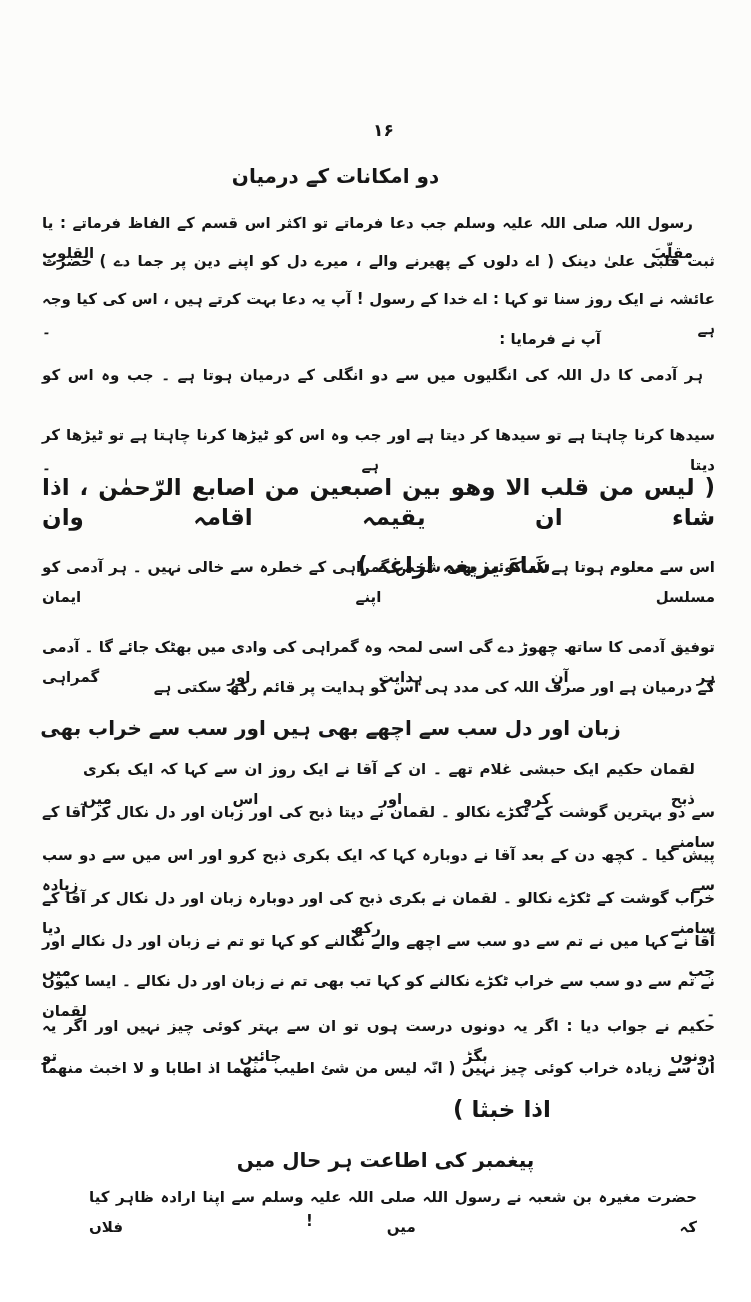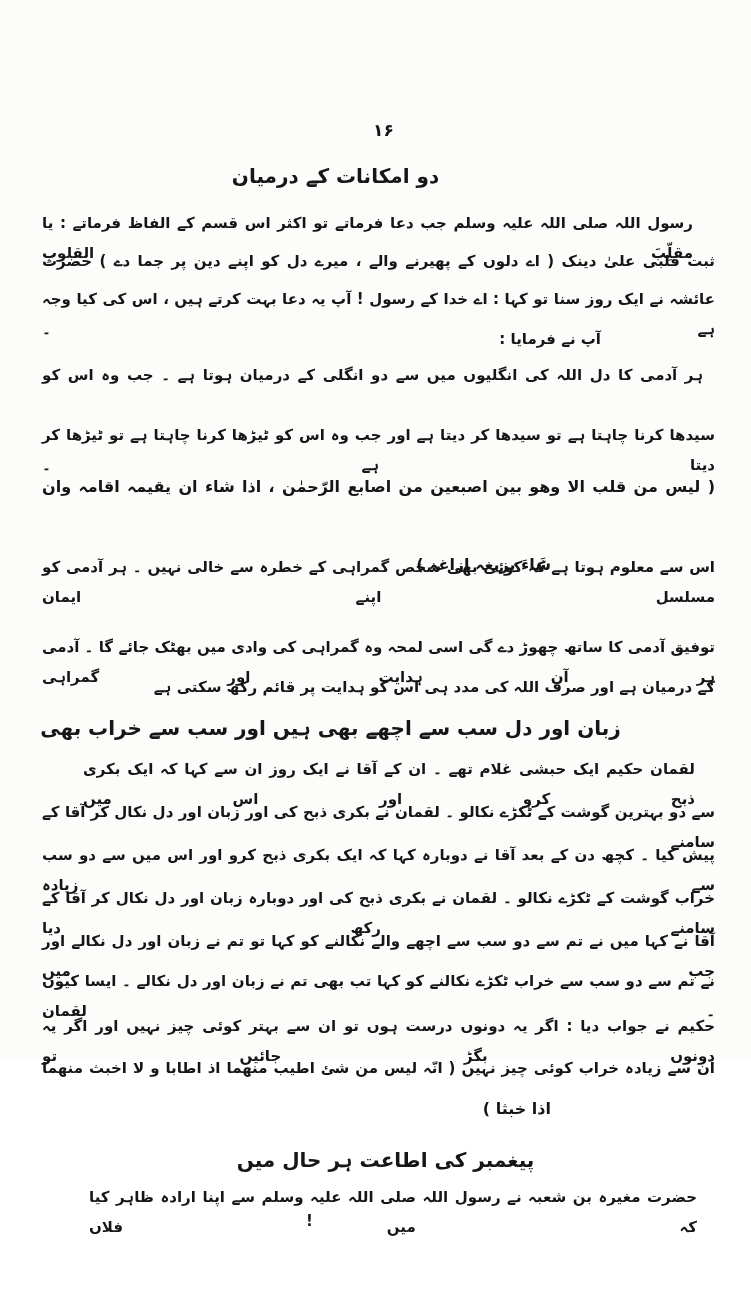--- a/index.html
+++ b/index.html
@@ -26,21 +26,21 @@
     text-align:justify;
     text-align-last:justify;
     white-space:normal;
     letter-spacing:0px;
   }
   .line.partial{
     text-align:right;
     text-align-last:right;
   }
   .arabic{
-    font-size:16px;
+    font-size:23px;
     letter-spacing:0.5px;
   }
   .heading{
     position:absolute;
     right:0;left:0;
     text-align:center;
     font-weight:bold;
     font-size:20px;
     line-height:32px;
     direction:rtl;
@@ -80,21 +80,21 @@
   <div class="line arabic" style="top:472px;">( لیس من قلب الا وھو بین اصبعین من اصابع الرّحمٰن ، اذا شاء ان یقیمہ اقامہ وان</div>
   <div class="line arabic partial" style="top:512px; right:200px;margin-top:38px;">شَاءَ یزیغہ ازاغہ )</div>
 
   <div class="line" style="top:552px;">اس سے معلوم ہوتا ہے کہ کوئی بھی شخص گمراہی کے خطرہ سے خالی نہیں ۔ ہر آدمی کو مسلسل اپنے ایمان</div>
   <div class="line" style="top:632px;">توفیق آدمی کا ساتھ چھوڑ دے گی اسی لمحہ وہ گمراہی کی وادی میں بھٹک جائے گا ۔ آدمی ہر آن ہدایت اور گمراہی</div>
   <div class="line partial" style="top:672px;">کے درمیان ہے اور صرف اللہ کی مدد ہی اس کو ہدایت پر قائم رکھ سکتی ہے</div>
 
   <div class="heading" style="top:712px; transform:translateX(-45px);">زبان اور دل سب سے اچھے بھی ہیں اور سب سے خراب بھی</div>
 
   <div class="line" style="top:754px; right:56px;margin-left:41px;">لقمان حکیم ایک حبشی غلام تھے ۔ ان کے آقا نے ایک روز ان سے کہا کہ ایک بکری ذبح کرو اور اس میں</div>
-  <div class="line" style="top:797px;">سے دو بہترین گوشت کے ٹکڑے نکالو ۔ لقمان نے بکری ذبح کی اور زبان اور دل نکال کر آقا کے سامنے</div>
+  <div class="line" style="top:797px;">سے دو بہترین گوشت کے ٹکڑے نکالو ۔ لقمان نے دیتا ذبح کی اور زبان اور دل نکال کر آقا کے سامنے</div>
   <div class="line" style="top:840px;">پیش کیا ۔ کچھ دن کے بعد آقا نے دوبارہ کہا کہ ایک بکری ذبح کرو اور اس میں سے دو سب سے زیادہ</div>
   <div class="line" style="top:883px;">خراب گوشت کے ٹکڑے نکالو ۔ لقمان نے بکری ذبح کی اور دوبارہ زبان اور دل نکال کر آقا کے سامنے رکھ دیا</div>
   <div class="line" style="top:926px;">آقا نے کہا میں نے تم سے دو سب سے اچھے والے نکالنے کو کہا تو تم نے زبان اور دل نکالے اور جب میں</div>
   <div class="line" style="top:966px;">نے تم سے دو سب سے خراب ٹکڑے نکالنے کو کہا تب بھی تم نے زبان اور دل نکالے ۔ ایسا کیوں ۔ لقمان</div>
   <div class="line" style="top:1011px;">حکیم نے جواب دیا : اگر یہ دونوں درست ہوں تو ان سے بہتر کوئی چیز نہیں اور اگر یہ دونوں بگڑ جائیں تو</div>
   <div class="line" style="top:1053px;">ان سے زیادہ خراب کوئی چیز نہیں ( انّہ لیس من شئ اطیب منھما اذ اطابا و لا اخبث منھما</div>
   <div class="line arabic partial" style="top:1094px; right:200px;">اذا خبثا )</div>
 
   <div class="heading" style="top:1144px; transform:translateX(10px);">پیغمبر کی اطاعت ہر حال میں</div>
 

